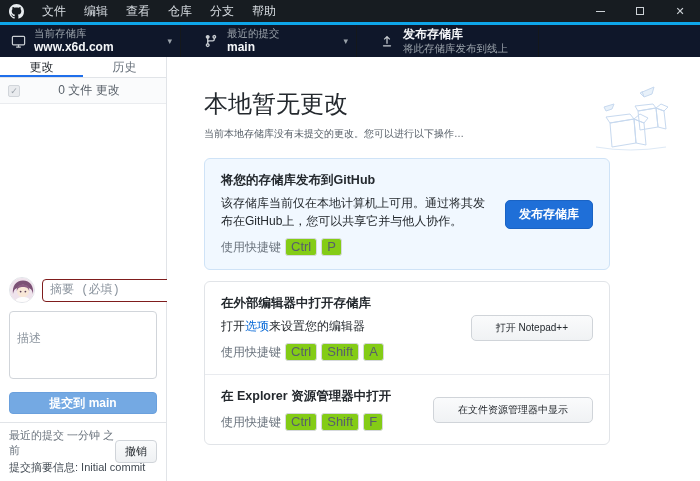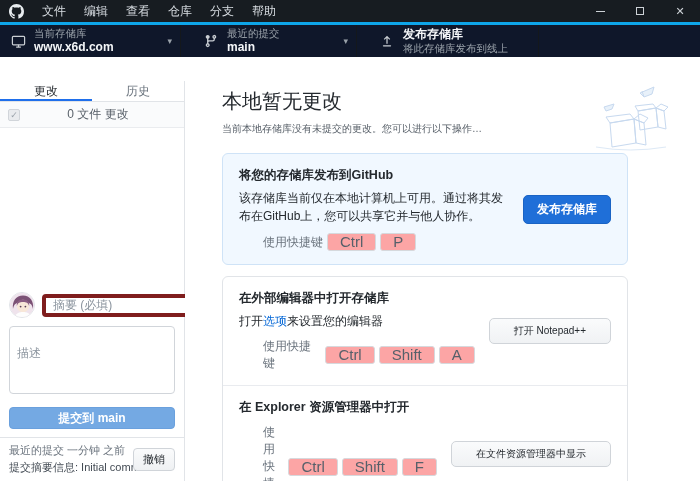--- a/index.html
+++ b/index.html
@@ -27,59 +27,59 @@
   .tb-chevron { margin-left:auto; color:#9aa2aa; font-size:9px; padding-left:8px; }
   .sec-repo { width:181px; }
   .sec-branch { width:164px; }
   .sec-publish { width:170px; }
   .tb-fill { flex:1; }
 
   
   .content { flex:1; display:flex; min-height:0; }
 
   
-  .sidebar { width:185px; flex:0 0 auto; border-right:1px solid #e1e4e8; display:flex; flex-direction:column; background:#fff;margin-top:24px; }
+  .sidebar { width:167px; flex:0 0 auto; border-right:1px solid #e1e4e8; display:flex; flex-direction:column; background:#fff; }
   .tabs { display:flex; height:21px; border-bottom:1px solid #e1e4e8; flex:0 0 auto; }
   .tab { flex:1; text-align:center; font-size:12px; color:#6a737d; line-height:20px; cursor:pointer; border-bottom:2px solid transparent; }
   .tab.active { color:#24292e; border-bottom:2px solid #1f6feb; }
   .files-row { height:26px; display:flex; align-items:center; padding:0 8px; background:#fafbfc; border-bottom:1px solid #eaecef; flex:0 0 auto; }
   .checkbox { width:12px; height:12px; background:#e9ebee; border:1px solid #d1d5da; border-radius:2px; color:#9aa2aa; font-size:9px; line-height:10px; text-align:center; }
   .files-text { flex:1; text-align:center; font-size:12px; color:#586069; }
   .sb-spacer { flex:1; }
   .commit-form { padding:8px 9px 8px 9px; flex:0 0 auto; }
   .summary-row { display:flex; align-items:center; }
   .avatar { width:26px; height:26px; border-radius:50%; overflow:hidden; flex:0 0 auto; margin-right:7px; border:1px solid #e1e4e8; }
-  .summary-input { flex:1; height:23px; border:4px solid #7f1d1d; border-radius:4px; padding:0 7px; font-size:12px; color:#24292e; font-family:Liberation Sans, sans-serif; }
+  .summary-input { flex:1; height:23px; border:1px solid #7f1d1d; border-radius:4px; padding:0 7px; font-size:12px; color:#24292e; font-family:Liberation Mono, monospace; }
   .summary-input::placeholder,.desc-input::placeholder { color:#8b949e; }
   .desc-input { width:100%; height:68px; margin-top:8px; border:1px solid #d1d5da; border-radius:4px; padding:18px 7px; font-size:12px; resize:none; font-family:inherit; color:#24292e; }
   .commit-btn { width:100%; height:22px; margin-top:9px; background:#74a9e3; border:1px solid #6aa0dd; border-radius:4px; color:#fff; font-weight:bold; font-size:12px; cursor:pointer; font-family:inherit; }
   .sb-footer { border-top:1px solid #e1e4e8; padding:5px 9px 6px 9px; display:flex; align-items:center; flex:0 0 auto; }
   .sbf-lines { flex:1; min-width:0; }
   .sbf-line1 { font-size:11px; color:#6a737d; }
   .sbf-line2 { font-size:11px; color:#424a53; margin-top:2px; white-space:nowrap; }
   .undo-btn { flex:0 0 auto; background:linear-gradient(#fafbfc,#eff1f3); border:1px solid #d0d4d9; border-radius:4px; font-size:11px; color:#24292e; padding:3px 9px; cursor:pointer; font-family:inherit; }
 
   
   .main { flex:1; position:relative; padding:31px 0 0 37px; background:#fff; }
-  .page-title { font-size:20px; font-weight:300; color:#24292e; }
+  .page-title { font-size:24px; font-weight:300; color:#24292e; }
   .page-subtitle { margin-top:7px; font-size:10px; color:#586069; }
   .illustration { position:absolute; top:24px; right:22px; }
 
   .cards { width:406px; margin-top:17px; }
   .card { border-radius:6px; padding:13px 16px; display:flex; align-items:center; }
   .card-blue { background:#f1f8ff; border:1px solid #cfe3f7; }
   .card-group { margin-top:11px; border:1px solid #e1e4e8; border-radius:6px; background:#fff; }
   .card-item { padding:13px 16px; display:flex; align-items:center; }
   .card-divider { height:1px; background:#e9ebef; }
   .card-left { flex:1; min-width:0; }
   .card-title { font-size:12.5px; font-weight:bold; color:#24292e; }
   .card-body { margin-top:5px; font-size:12px; color:#24292e; line-height:1.5; max-width:356px; }
   .card-link { color:#0366d6; cursor:pointer; }
-  .shortcut-row { margin-top:8px; font-size:12px; color:#6a737d; display:flex; align-items:center; gap:4px;margin-left:24px; }
-  .kbd { display:inline-block; background:#fca5a5; border:1px solid #d6d9dd; border-radius:3px; padding:0px 12px; font-size:15px; color:#57606a; line-height:16px; }
+  .shortcut-row { margin-top:8px; font-size:12px; color:#6a737d; display:flex; align-items:center; gap:4px; }
+  .kbd { display:inline-block; background:#84cc16; border:1px solid #d6d9dd; border-radius:3px; padding:0px 5px; font-size:13px; color:#57606a; line-height:16px; }
   .btn-primary { flex:0 0 auto; margin-left:14px; background:#1f6fd8; border:1px solid #1a63c4; border-radius:5px; color:#fff; font-size:12px; font-weight:bold; padding:5px 13px; cursor:pointer; font-family:inherit; }
   .btn-secondary { flex:0 0 auto; margin-left:14px; background:linear-gradient(#fafbfc,#f0f2f4); border:1px solid #d0d4d9; border-radius:5px; color:#24292e; font-size:10px; padding:5px 24px; cursor:pointer; white-space:nowrap; font-family:inherit; }
 </style>
 </head>
 <body>
 
 <div class="window">
 
   <div class="menubar">
     <span class="gh-logo">

